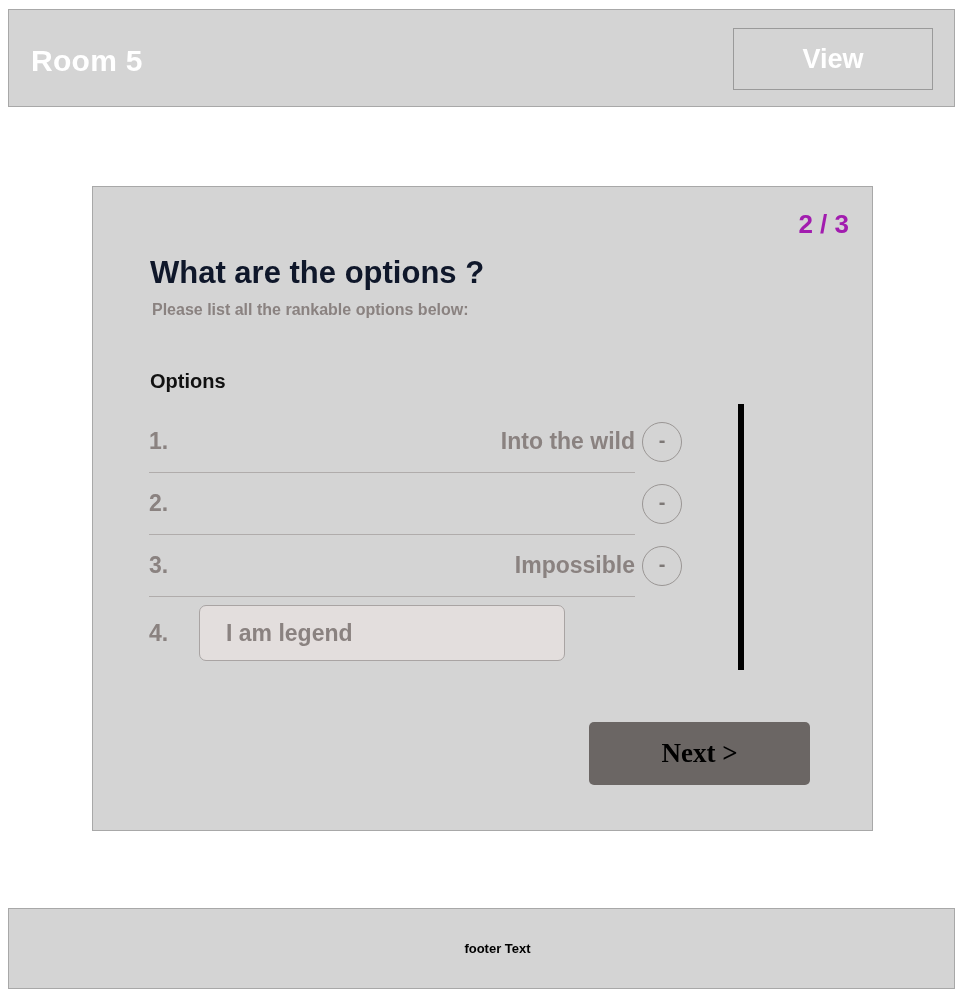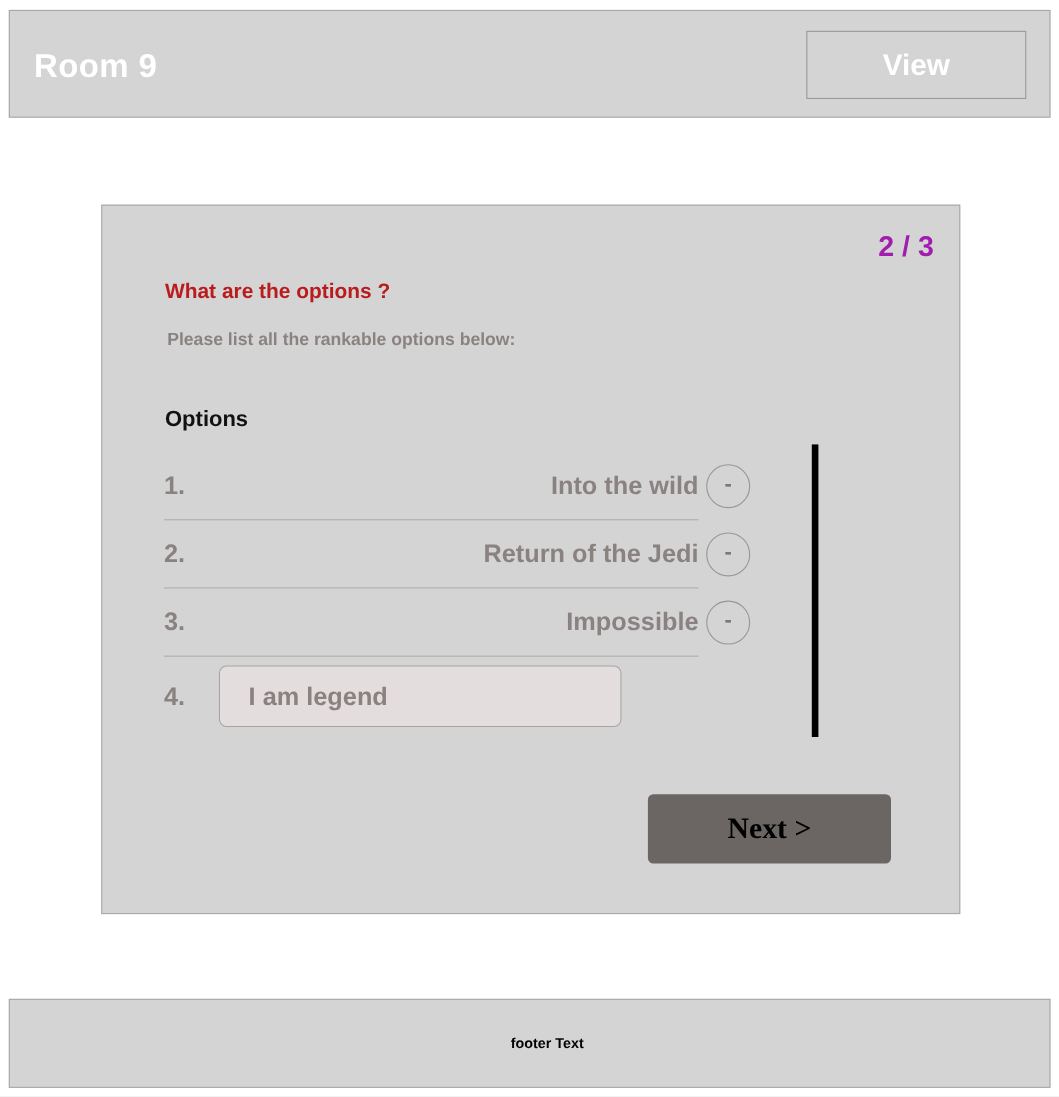--- a/index.html
+++ b/index.html
@@ -71,23 +71,23 @@
     right: 23px;
     top: 22px;
     font-size: 26px;
     font-weight: bold;
     color: #a21caf;
   }
   .card-heading {
     position: absolute;
     left: 57px;
     top: 68px;
-    font-size: 19px;
-    font-weight: bold;
-    color: #b91c1c;
+    font-size: 31px;
+    font-weight: bold;
+    color: #0f172a;
   }
   .card-subheading {
     position: absolute;
     left: 59px;
     top: 114px;
     font-size: 16px;
     font-weight: bold;
     color: #8a8280;
   }
   .options-title {
@@ -225,21 +225,21 @@
   .footer-text {
     font-size: 13px;
     font-weight: bold;
     color: #000000;
   }
 </style>
 </head>
 <body>
 
 <div class="header-bar">
-  <div class="header-title">Room 9</div>
+  <div class="header-title">Room 5</div>
   <div class="view-button">
     <span class="view-button-label">View</span>
   </div>
 </div>
 
 <div class="card">
 
   <div class="page-counter">2 / 3</div>
   <div class="card-heading">What are the options ?</div>
   <div class="card-subheading">Please list all the rankable options below:</div>
@@ -250,21 +250,20 @@
     <div class="option-row">
       <span class="option-index">1.</span>
       <span class="option-label">Into the wild</span>
       <div class="remove-button">
         <span class="remove-button-glyph">-</span>
       </div>
     </div>
 
     <div class="option-row">
       <span class="option-index">2.</span>
-      <span class="option-label">Return of the Jedi</span>
       <div class="remove-button">
         <span class="remove-button-glyph">-</span>
       </div>
     </div>
 
     <div class="option-row">
       <span class="option-index">3.</span>
       <span class="option-label">Impossible</span>
       <div class="remove-button">
         <span class="remove-button-glyph">-</span>

